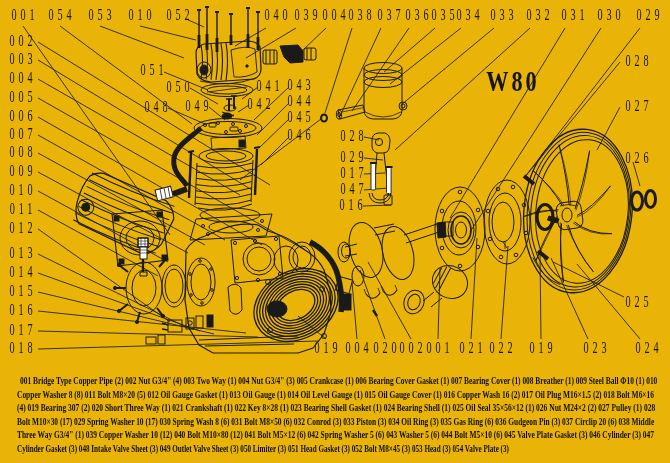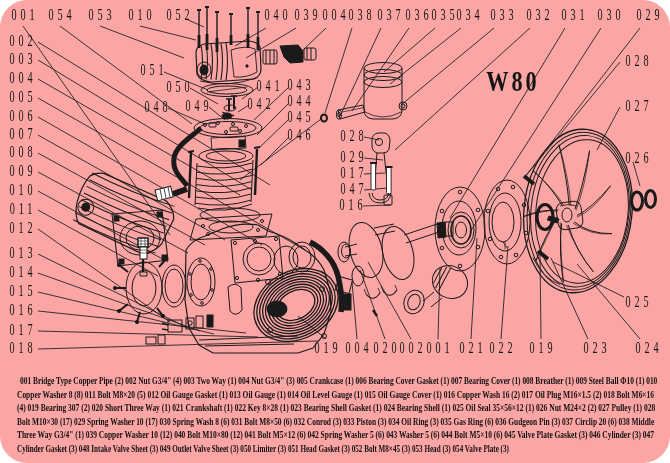--- a/index.html
+++ b/index.html
@@ -1,14 +1,14 @@
 <!DOCTYPE html>
 <html><head><meta charset="utf-8"><style>
 html,body{margin:0;padding:0;background:#fff;}
-#page{position:relative;width:670px;height:463px;background:#fca5a5;overflow:hidden;border-radius:27px;}
+#page{position:relative;width:670px;height:463px;background:#eab308;overflow:hidden;}
 text{font-family:"Liberation Serif",serif;}
 .lbl{font-size:17px;letter-spacing:6.5px;fill:#141414;}
 .bt{font-size:9.4px;font-weight:bold;fill:#101010;}
 </style></head><body>
 <div id="page">
 <svg width="670" height="463" viewBox="0 0 670 463">
 <g>
 <text class="lbl" text-anchor="middle" transform="translate(25,19.5) scale(0.6,1)">001</text>
 <text class="lbl" text-anchor="middle" transform="translate(62,19.5) scale(0.6,1)">054</text>
 <text class="lbl" text-anchor="middle" transform="translate(102,19.5) scale(0.6,1)">053</text>

